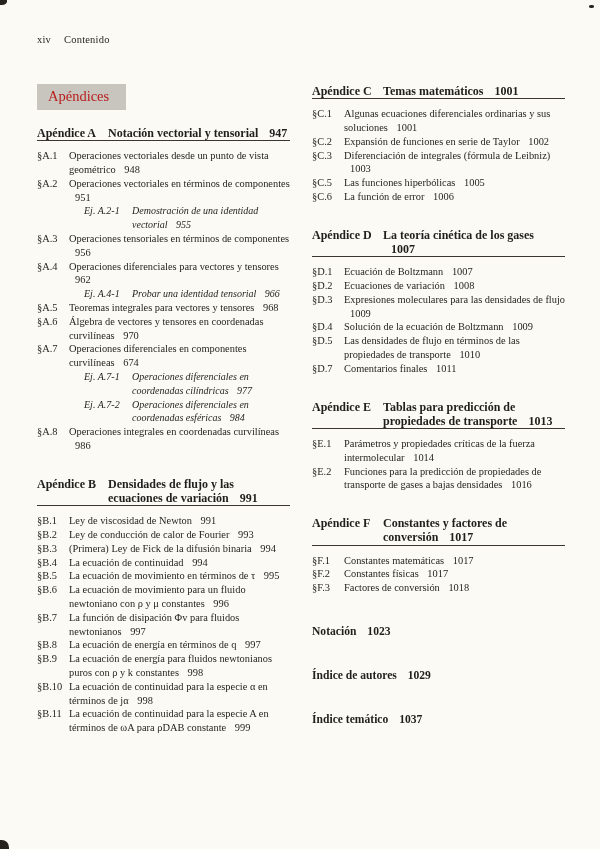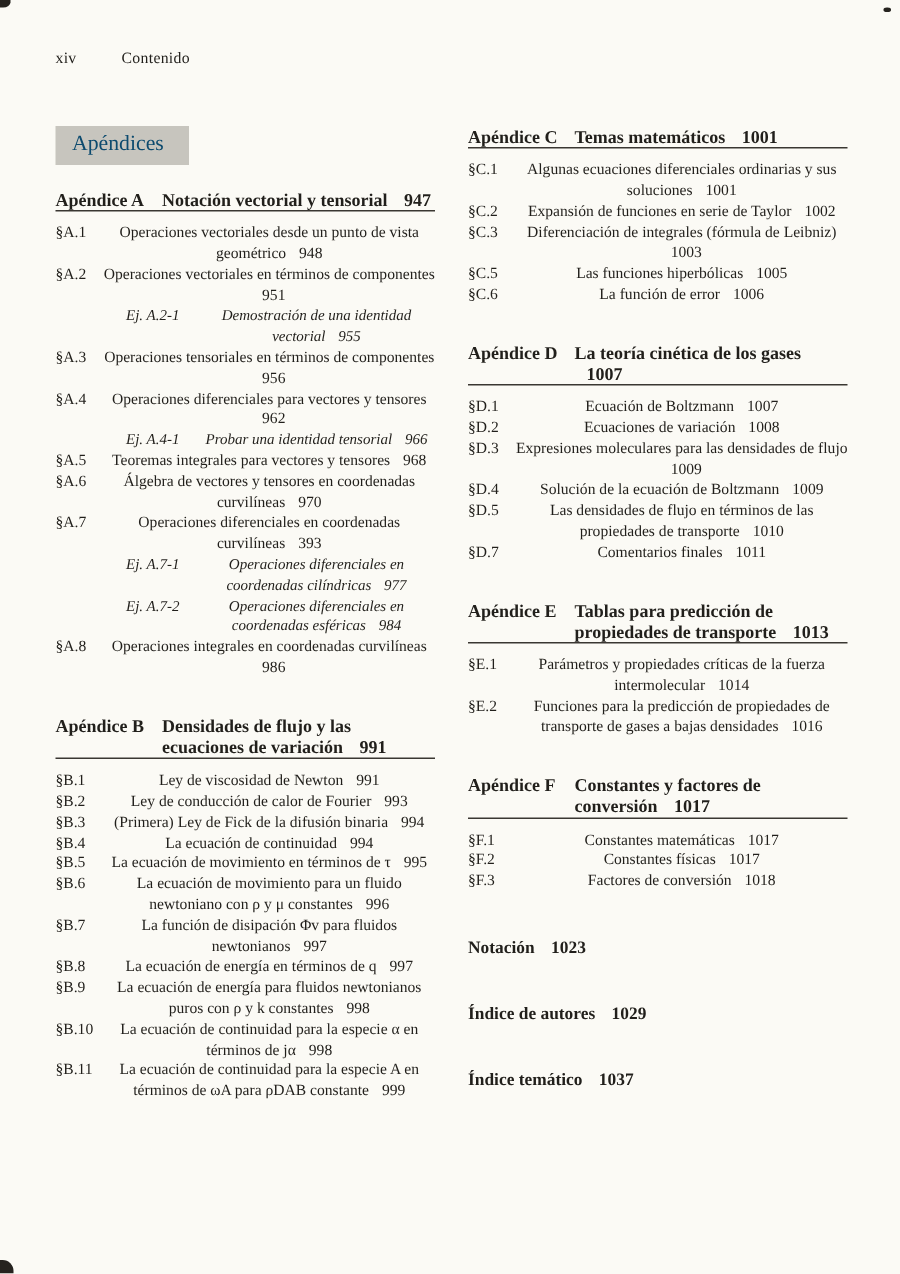--- a/index.html
+++ b/index.html
@@ -6,49 +6,49 @@
   html, body { margin:0; padding:0; }
   body{
     width:600px; height:849px;
     background:#fbfaf5;
     font-family:"Liberation Serif","DejaVu Serif",serif;
     color:#211f1b;
     position:relative;
     overflow:hidden;
   }
   .running-head{ position:absolute; left:37px; top:34px; font-size:10.5px; letter-spacing:.2px; }
-  .folio{ display:inline-block; margin-right:30px; }
+  .folio{ display:inline-block; margin-right:13px; }
 
   .cols{ position:absolute; left:37px; top:84px; width:528px; display:flex; gap:22px; }
   .col{ width:253px; flex:0 0 253px; }
 
   .apendices-box{
     display:inline-block;
     background:#c7c5be;
-    color:#0c4a6e;
+    color:#b91c1c;
     font-size:14.5px;
     padding:4px 17px 5px 11px;
     margin-bottom:16px;
   }
 
   .section{ margin-bottom:24px; }
   .sec-head{
     position:relative;
     padding-left:71px;
     font-weight:bold;
     font-size:12px;
     line-height:14.2px;
     padding-bottom:0;
     border-bottom:1px solid #3a3732;
     margin-bottom:8px;
   }
   .sec-label{ position:absolute; left:0; top:0; white-space:nowrap; }
   .sec-page{ margin-left:8px; }
 
-  .entries{ font-size:10.4px; line-height:13.8px;text-align:center; }
+  .entries{ font-size:10.4px; line-height:13.8px; }
   .entry{ position:relative; padding-left:32px; }
   .entry .eid{ position:absolute; left:0; top:0; white-space:nowrap; }
   .entry .pg{ margin-left:6px; }
   .entry.example{ padding-left:95px; font-style:italic; font-size:10px; }
   .entry.example .eid{ left:47px; }
 
   .standalone{ font-weight:bold; font-size:11.6px; line-height:14.2px; margin-top:30px; }
   .standalone .sec-page{ margin-left:8px;margin-top:34px; }
 
   .artifact{ position:absolute; background:#26231f; }
@@ -80,21 +80,21 @@
       </div>
       <div class="entries">
         <div class="entry"><span class="eid">§A.1</span><span class="etext">Operaciones vectoriales desde un punto de vista geométrico</span> <span class="pg">948</span></div>
         <div class="entry"><span class="eid">§A.2</span><span class="etext">Operaciones vectoriales en términos de componentes</span> <span class="pg">951</span></div>
         <div class="entry example"><span class="eid">Ej. A.2-1</span><span class="etext">Demostración de una identidad vectorial</span> <span class="pg">955</span></div>
         <div class="entry"><span class="eid">§A.3</span><span class="etext">Operaciones tensoriales en términos de componentes</span> <span class="pg">956</span></div>
         <div class="entry"><span class="eid">§A.4</span><span class="etext">Operaciones diferenciales para vectores y tensores</span> <span class="pg">962</span></div>
         <div class="entry example"><span class="eid">Ej. A.4-1</span><span class="etext">Probar una identidad tensorial</span> <span class="pg">966</span></div>
         <div class="entry"><span class="eid">§A.5</span><span class="etext">Teoremas integrales para vectores y tensores</span> <span class="pg">968</span></div>
         <div class="entry"><span class="eid">§A.6</span><span class="etext">Álgebra de vectores y tensores en coordenadas curvilíneas</span> <span class="pg">970</span></div>
-        <div class="entry"><span class="eid">§A.7</span><span class="etext">Operaciones diferenciales en coordenadas curvilíneas</span> <span class="pg">393</span></div>
+        <div class="entry"><span class="eid">§A.7</span><span class="etext">Operaciones diferenciales en componentes curvilíneas</span> <span class="pg">674</span></div>
         <div class="entry example"><span class="eid">Ej. A.7-1</span><span class="etext">Operaciones diferenciales en coordenadas cilíndricas</span> <span class="pg">977</span></div>
         <div class="entry example"><span class="eid">Ej. A.7-2</span><span class="etext">Operaciones diferenciales en coordenadas esféricas</span> <span class="pg">984</span></div>
         <div class="entry"><span class="eid">§A.8</span><span class="etext">Operaciones integrales en coordenadas curvilíneas</span> <span class="pg">986</span></div>
       </div>
     </section>
 
     
     <section class="section">
       <div class="sec-head">
         <span class="sec-label">Apéndice B</span><span class="sec-title">Densidades de flujo y las ecuaciones de variación</span> <span class="sec-page">991</span>

